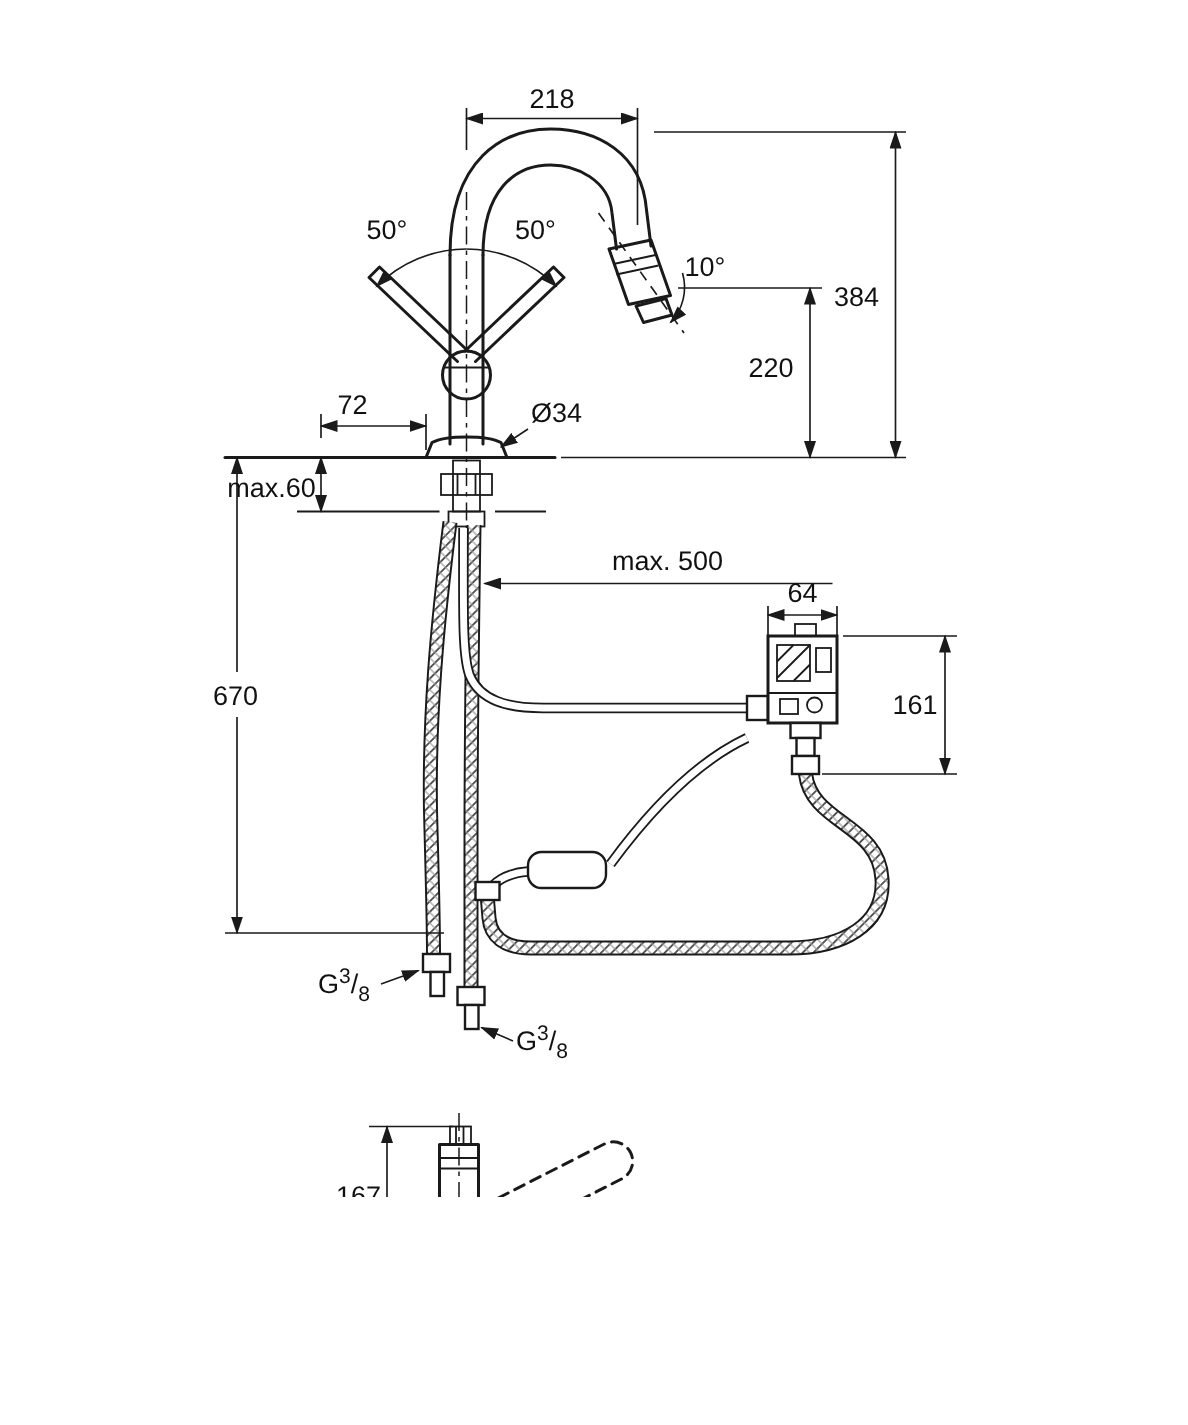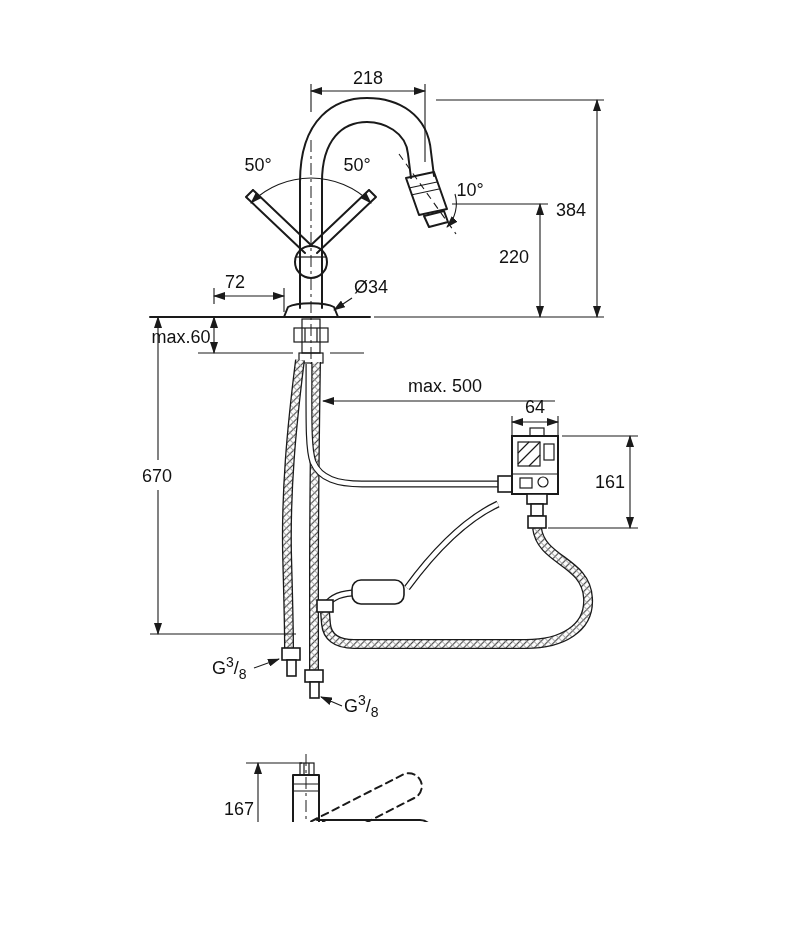--- a/index.html
+++ b/index.html
@@ -1,17 +1,17 @@
 <!DOCTYPE html>
 <html style="--line: #1a1a1a; --bg: #ffffff;"><head>
 <meta charset="utf-8">
 <style>
   :root { --line:#1a1a1a; --bg:#ffffff; }
   html,body { margin:0; padding:0; background:var(--bg); }
-  .stage { width:792px; height:798px; margin:12px auto; background:var(--bg); }
+  .stage { width:792px; height:798px; margin:0 auto; background:var(--bg); }
   svg { display:block; font-family:"Liberation Sans", sans-serif; }
   .obj   { fill:none; stroke:var(--line); stroke-width:2; stroke-linejoin:round; stroke-linecap:round; }
   .objthin { fill:none; stroke:var(--line); stroke-width:1.2; }
   .dim   { fill:none; stroke:var(--line); stroke-width:1.1; }
   .center{ fill:none; stroke:var(--line); stroke-width:1; stroke-dasharray:12 4 3 4; }
   .dash  { stroke-dasharray:7 5; }
   .dimtxt{ fill:#111; font-size:18px; text-anchor:middle; }
   .lefttxt{ text-anchor:start; }
   .hose-edge { fill:none; stroke:var(--line); stroke-width:10; stroke-linecap:butt; }
   .hose-braid{ fill:none; stroke-width:7.4; stroke-linecap:butt; }

